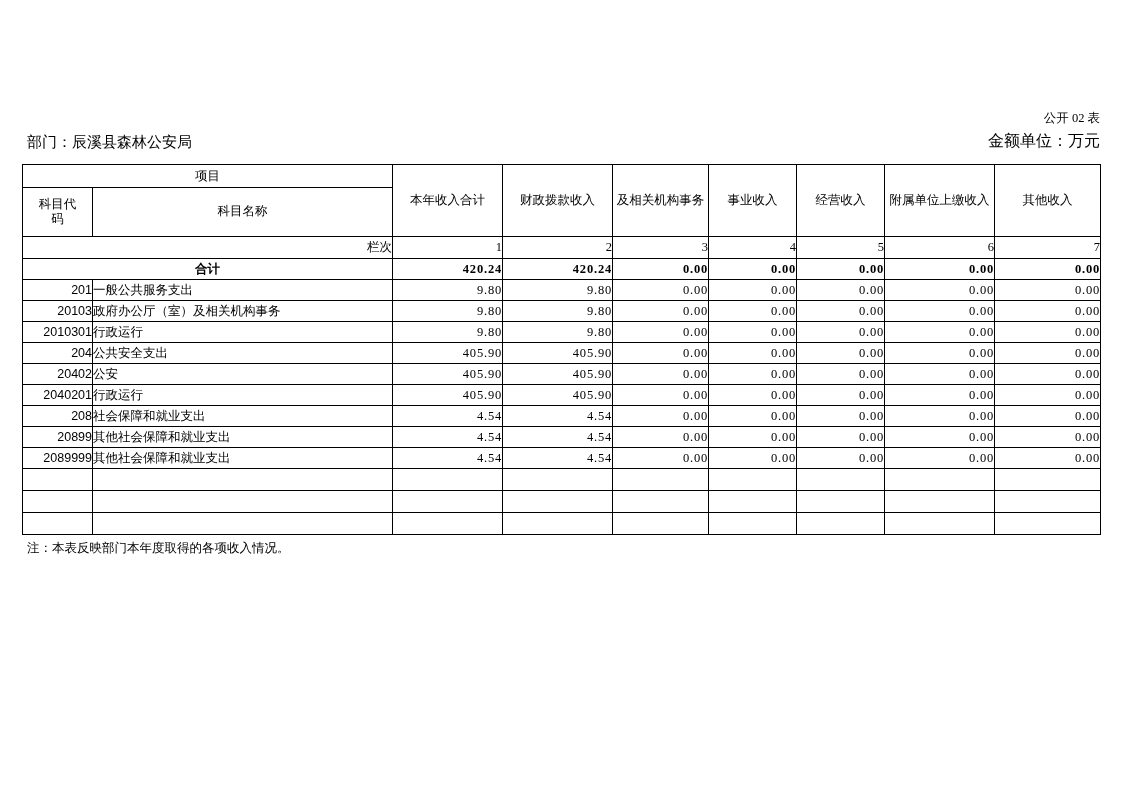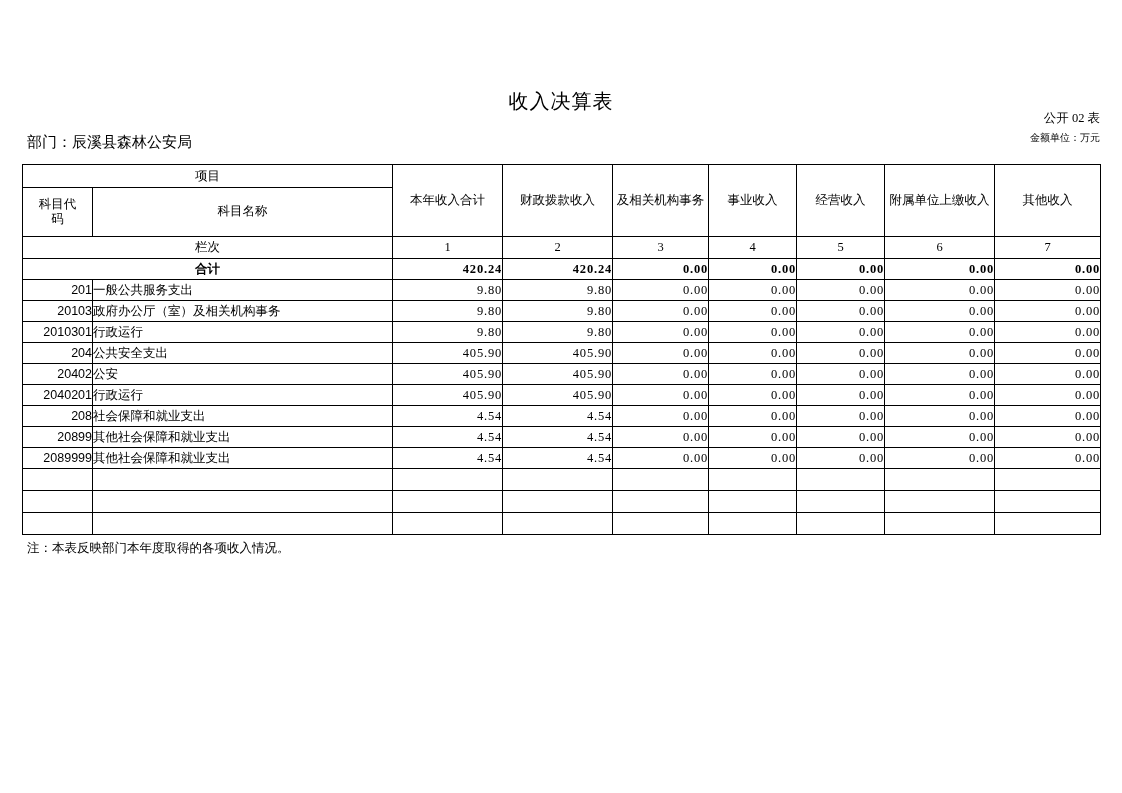--- a/index.html
+++ b/index.html
@@ -39,39 +39,39 @@
     position: absolute;
     top: 110px;
     right: 22px;
     font-size: 12.5px;
     text-align: right;
   }
   .unit-line {
     position: absolute;
     top: 131px;
     right: 22px;
-    font-size: 10px;
+    font-size: 16px;
     text-align: right;
   }
   table.main {
     position: absolute;
     top: 164px;
     left: 22px;
     width: 1078px;
     border-collapse: collapse;
     table-layout: fixed;
     font-size: 12.5px;
   }
   table.main td, table.main th {
     border: 1px solid #000000;
     padding: 0;
     font-weight: normal;
     vertical-align: middle;
   }
-  .c-center { text-align: center; }
+  .c-center { text-align: right; }
 
   .h-proj {
     height: 22px;
     text-align: center;
   }
   .h-tall {
     height: 48px;
     text-align: center;
     line-height: 1.25;
   }
@@ -106,21 +106,20 @@
   }
   .vert-head {
     line-height: 1.2;
   }
 </style>
 </head>
 <body>
 
 <div class="page">
 
-  <div class="doc-title">收入决算表</div>
 
   <div class="form-no">公开 02 表</div>
   <div class="unit-line">金额单位：万元</div>
   <div class="dept-line">部门：辰溪县森林公安局</div>
 
   <table class="main">
     <colgroup>
       <col style="width:70px">
       <col style="width:300px">
       <col style="width:110px">

